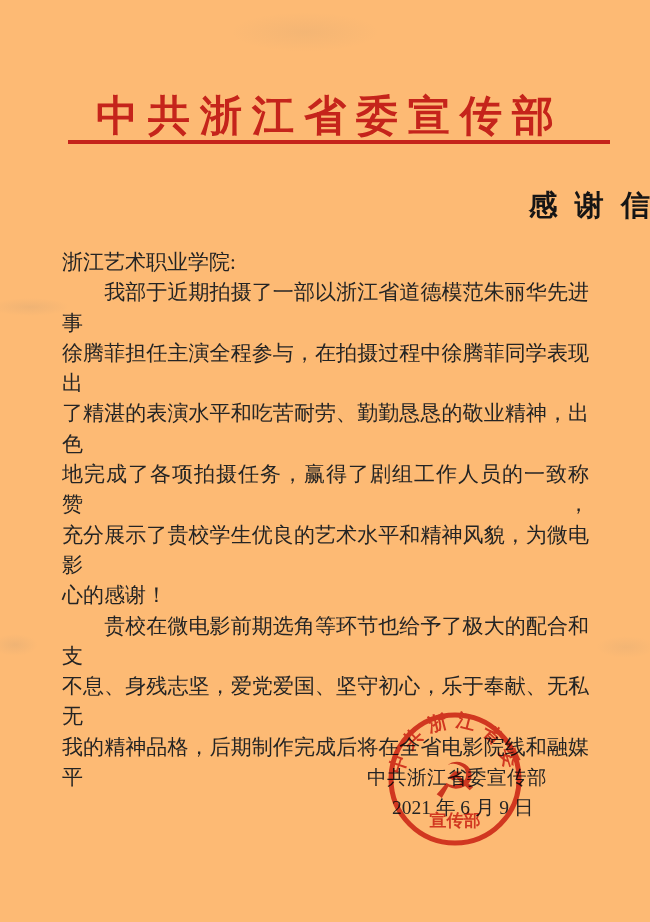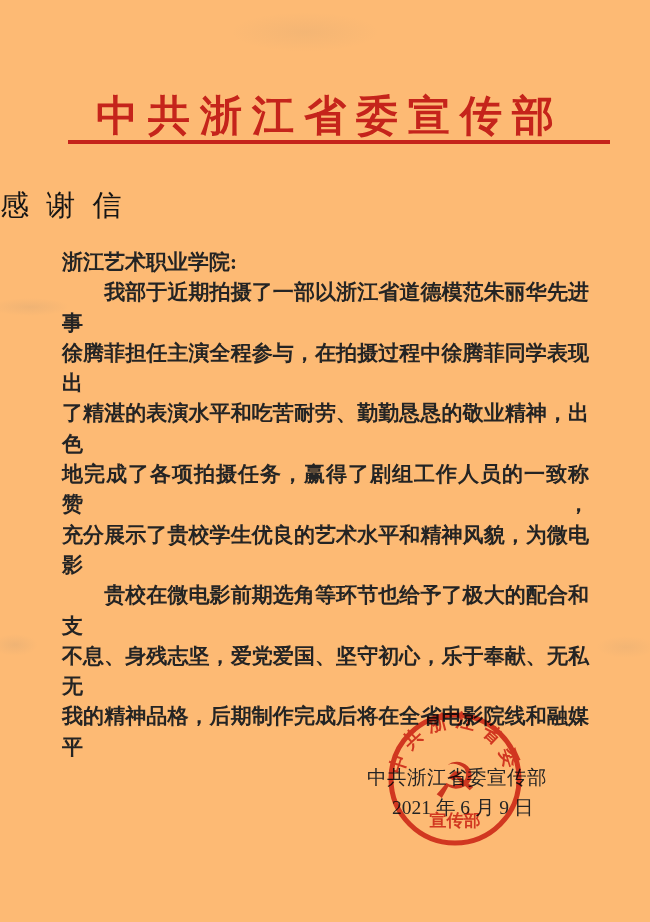--- a/index.html
+++ b/index.html
@@ -36,35 +36,35 @@
   }
   .rule {
     position: absolute;
     left: 68px; top: 140px;
     width: 542px; height: 4px;
     background: #c5241b;
   }
   .title {
     position: absolute;
     left: 0; right: 0; top: 186px;
-    text-align: left;
+    text-align: right;
     font-size: 29px;
-    font-weight: normal;
+    font-weight: bold;
     word-spacing: 10px;
     color: #151515;
     white-space: nowrap;
   }
   .body-block {
     position: absolute;
     left: 62px; top: 247px;
     width: 527px;
     font-size: 21px;
     line-height: 30.3px;
   }
-  .line { white-space: nowrap; font-weight: bold; }
+  .line { white-space: nowrap; }
   .line.full {
     white-space: normal;
     text-align: justify;
     text-align-last: justify;
   }
   .signature {
     position: absolute;
     left: 367px; top: 764px;
     font-size: 19.5px;
     letter-spacing: 0.5px;
@@ -100,20 +100,21 @@
   <div class="rule"></div>
   <div class="title">感 谢 信</div>
 
   <div class="body-block">
     <div class="line">浙江艺术职业学院:</div>
     <div class="line full">　　我部于近期拍摄了一部以浙江省道德模范朱丽华先进事</div>
     <div class="line full">徐腾菲担任主演全程参与，在拍摄过程中徐腾菲同学表现出</div>
     <div class="line full">了精湛的表演水平和吃苦耐劳、勤勤恳恳的敬业精神，出色</div>
     <div class="line full">地完成了各项拍摄任务，赢得了剧组工作人员的一致称赞，</div>
     <div class="line full">充分展示了贵校学生优良的艺术水平和精神风貌，为微电影</div>
+    <div class="line">心的感谢！</div>
     <div class="line full">　　贵校在微电影前期选角等环节也给予了极大的配合和支</div>
     <div class="line full">不息、身残志坚，爱党爱国、坚守初心，乐于奉献、无私无</div>
     <div class="line full">我的精神品格，后期制作完成后将在全省电影院线和融媒平</div>
 
   </div>
 
   <div class="signature">中共浙江省委宣传部</div>
   <div class="date">2021 年 6 月 9 日</div>
 
   <div class="seal">

